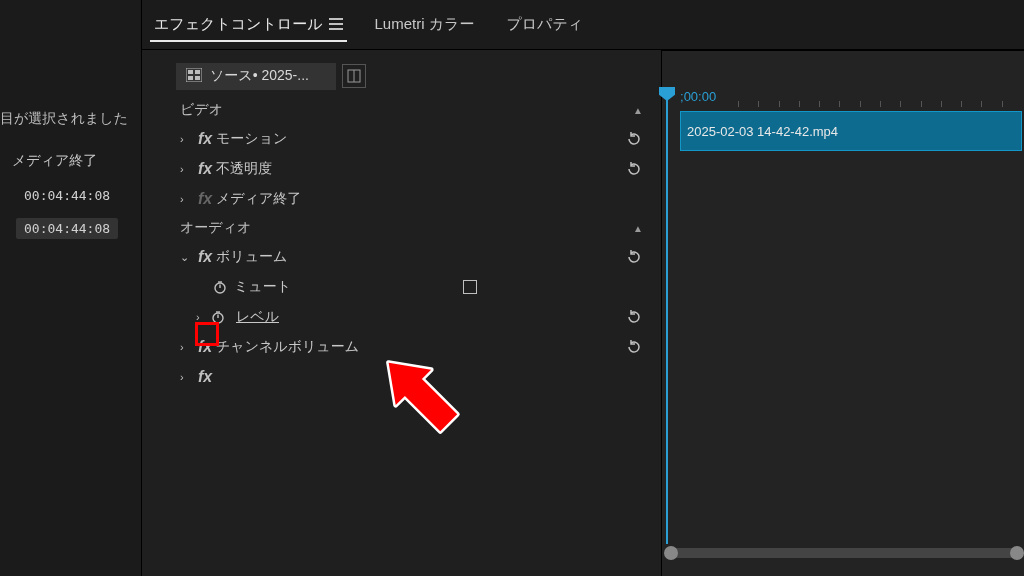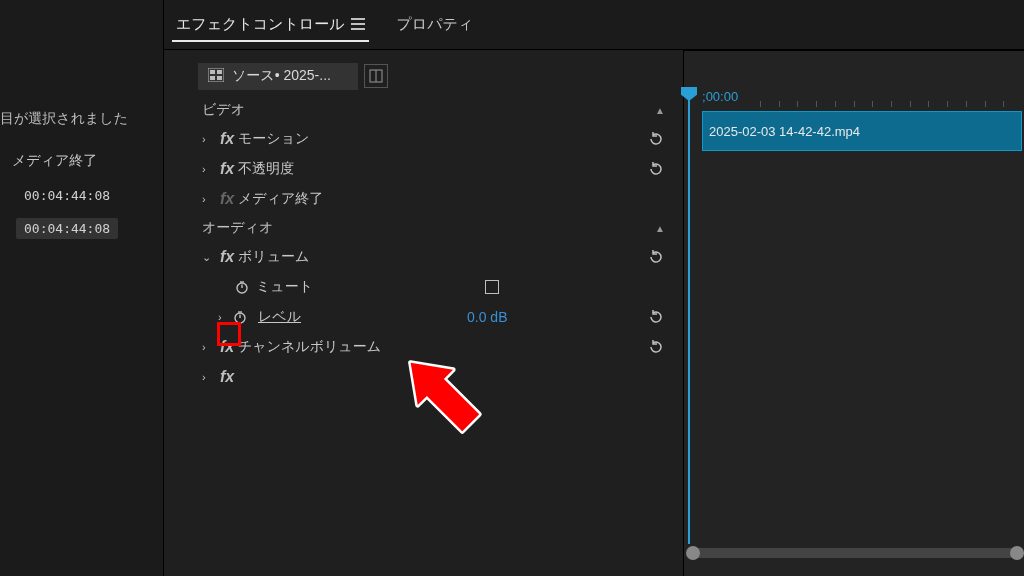--- a/index.html
+++ b/index.html
@@ -1,19 +1,19 @@
 <!DOCTYPE html>
 <html><head>
 <meta charset="utf-8">
 <style>
   html,body{margin:0;padding:0;width:1024px;height:576px;background:#1b1b1b;font-family:"Segoe UI","Hiragino Kaku Gothic ProN","Meiryo",sans-serif;color:#d0d0d0;overflow:hidden;font-size:13px;}
   *{box-sizing:border-box;}
   .root{display:flex;width:100%;height:100%;}
   
-  .sidebar-left{width:164px;background:#1b1b1b;border-right:1px solid #000;position:relative;}
+  .sidebar-left{width:142px;background:#1b1b1b;border-right:1px solid #000;position:relative;}
   .sel-text{position:absolute;top:110px;left:0;width:170px;color:#bdbdbd;font-size:14px;}
   .media-end{position:absolute;top:152px;left:12px;color:#c8c8c8;font-size:14px;}
   .tc{position:absolute;left:16px;font-family:monospace;font-size:13px;color:#d0d0d0;padding:3px 8px;}
   .tc1{top:185px;}
   .tc2{top:218px;background:#333;border-radius:2px;}
   
   .main{flex:1;display:flex;flex-direction:column;background:#1b1b1b;position:relative;}
   .tabbar{display:flex;align-items:center;height:50px;border-bottom:1px solid #000;padding-left:8px;gap:24px;}
   .tab{color:#c8c8c8;font-size:15px;padding:6px 4px;display:flex;align-items:center;gap:6px;}
   .tab.active{color:#e8e8e8;border-bottom:2px solid #e8e8e8;margin-bottom:-1px;}
@@ -76,20 +76,23 @@
     <div class="tabbar">
       <div class="tab active">
         <span>エフェクトコントロール</span>
         <span class="hamburger">
             <span></span>
             <span></span>
             <span></span>
           </span>
       </div>
       <div class="tab">
+        <span>Lumetri カラー</span>
+      </div>
+      <div class="tab">
         <span>プロパティ</span>
       </div>
     </div>
 
     <div class="content">
 
       <div class="panel">
 
         <div class="src-row">
           <div class="src-chip first">
@@ -181,21 +184,20 @@
         <div class="row indent2" style="position:relative;">
           <span class="disclosure" style="margin-left:-16px;">›</span>
           <span class="stopwatch" id="level-stopwatch">
             <svg width="14" height="14" viewBox="0 0 14 14">
                 <circle cx="7" cy="8" r="5" fill="none" stroke="#c0c0c0" stroke-width="1.4"></circle>
                 <line x1="7" y1="8" x2="7" y2="4.5" stroke="#c0c0c0" stroke-width="1.4"></line>
                 <line x1="5" y1="2" x2="9" y2="2" stroke="#c0c0c0" stroke-width="1.4"></line>
               </svg>
           </span>
           <span class="label" style="margin-left:10px;text-decoration:underline;">レベル</span>
-          <span style="width:180px;" class="val-link">0.0 dB</span>
           <span class="reset">
             <svg viewBox="0 0 18 18">
                 <path d="M4 9a5 5 0 1 0 2-4" fill="none" stroke="#c0c0c0" stroke-width="1.5"></path>
                 <path d="M6 2v4h4" fill="none" stroke="#c0c0c0" stroke-width="1.5"></path>
               </svg>
           </span>
         </div>
 
         <div class="row">
           <span class="disclosure">›</span>

